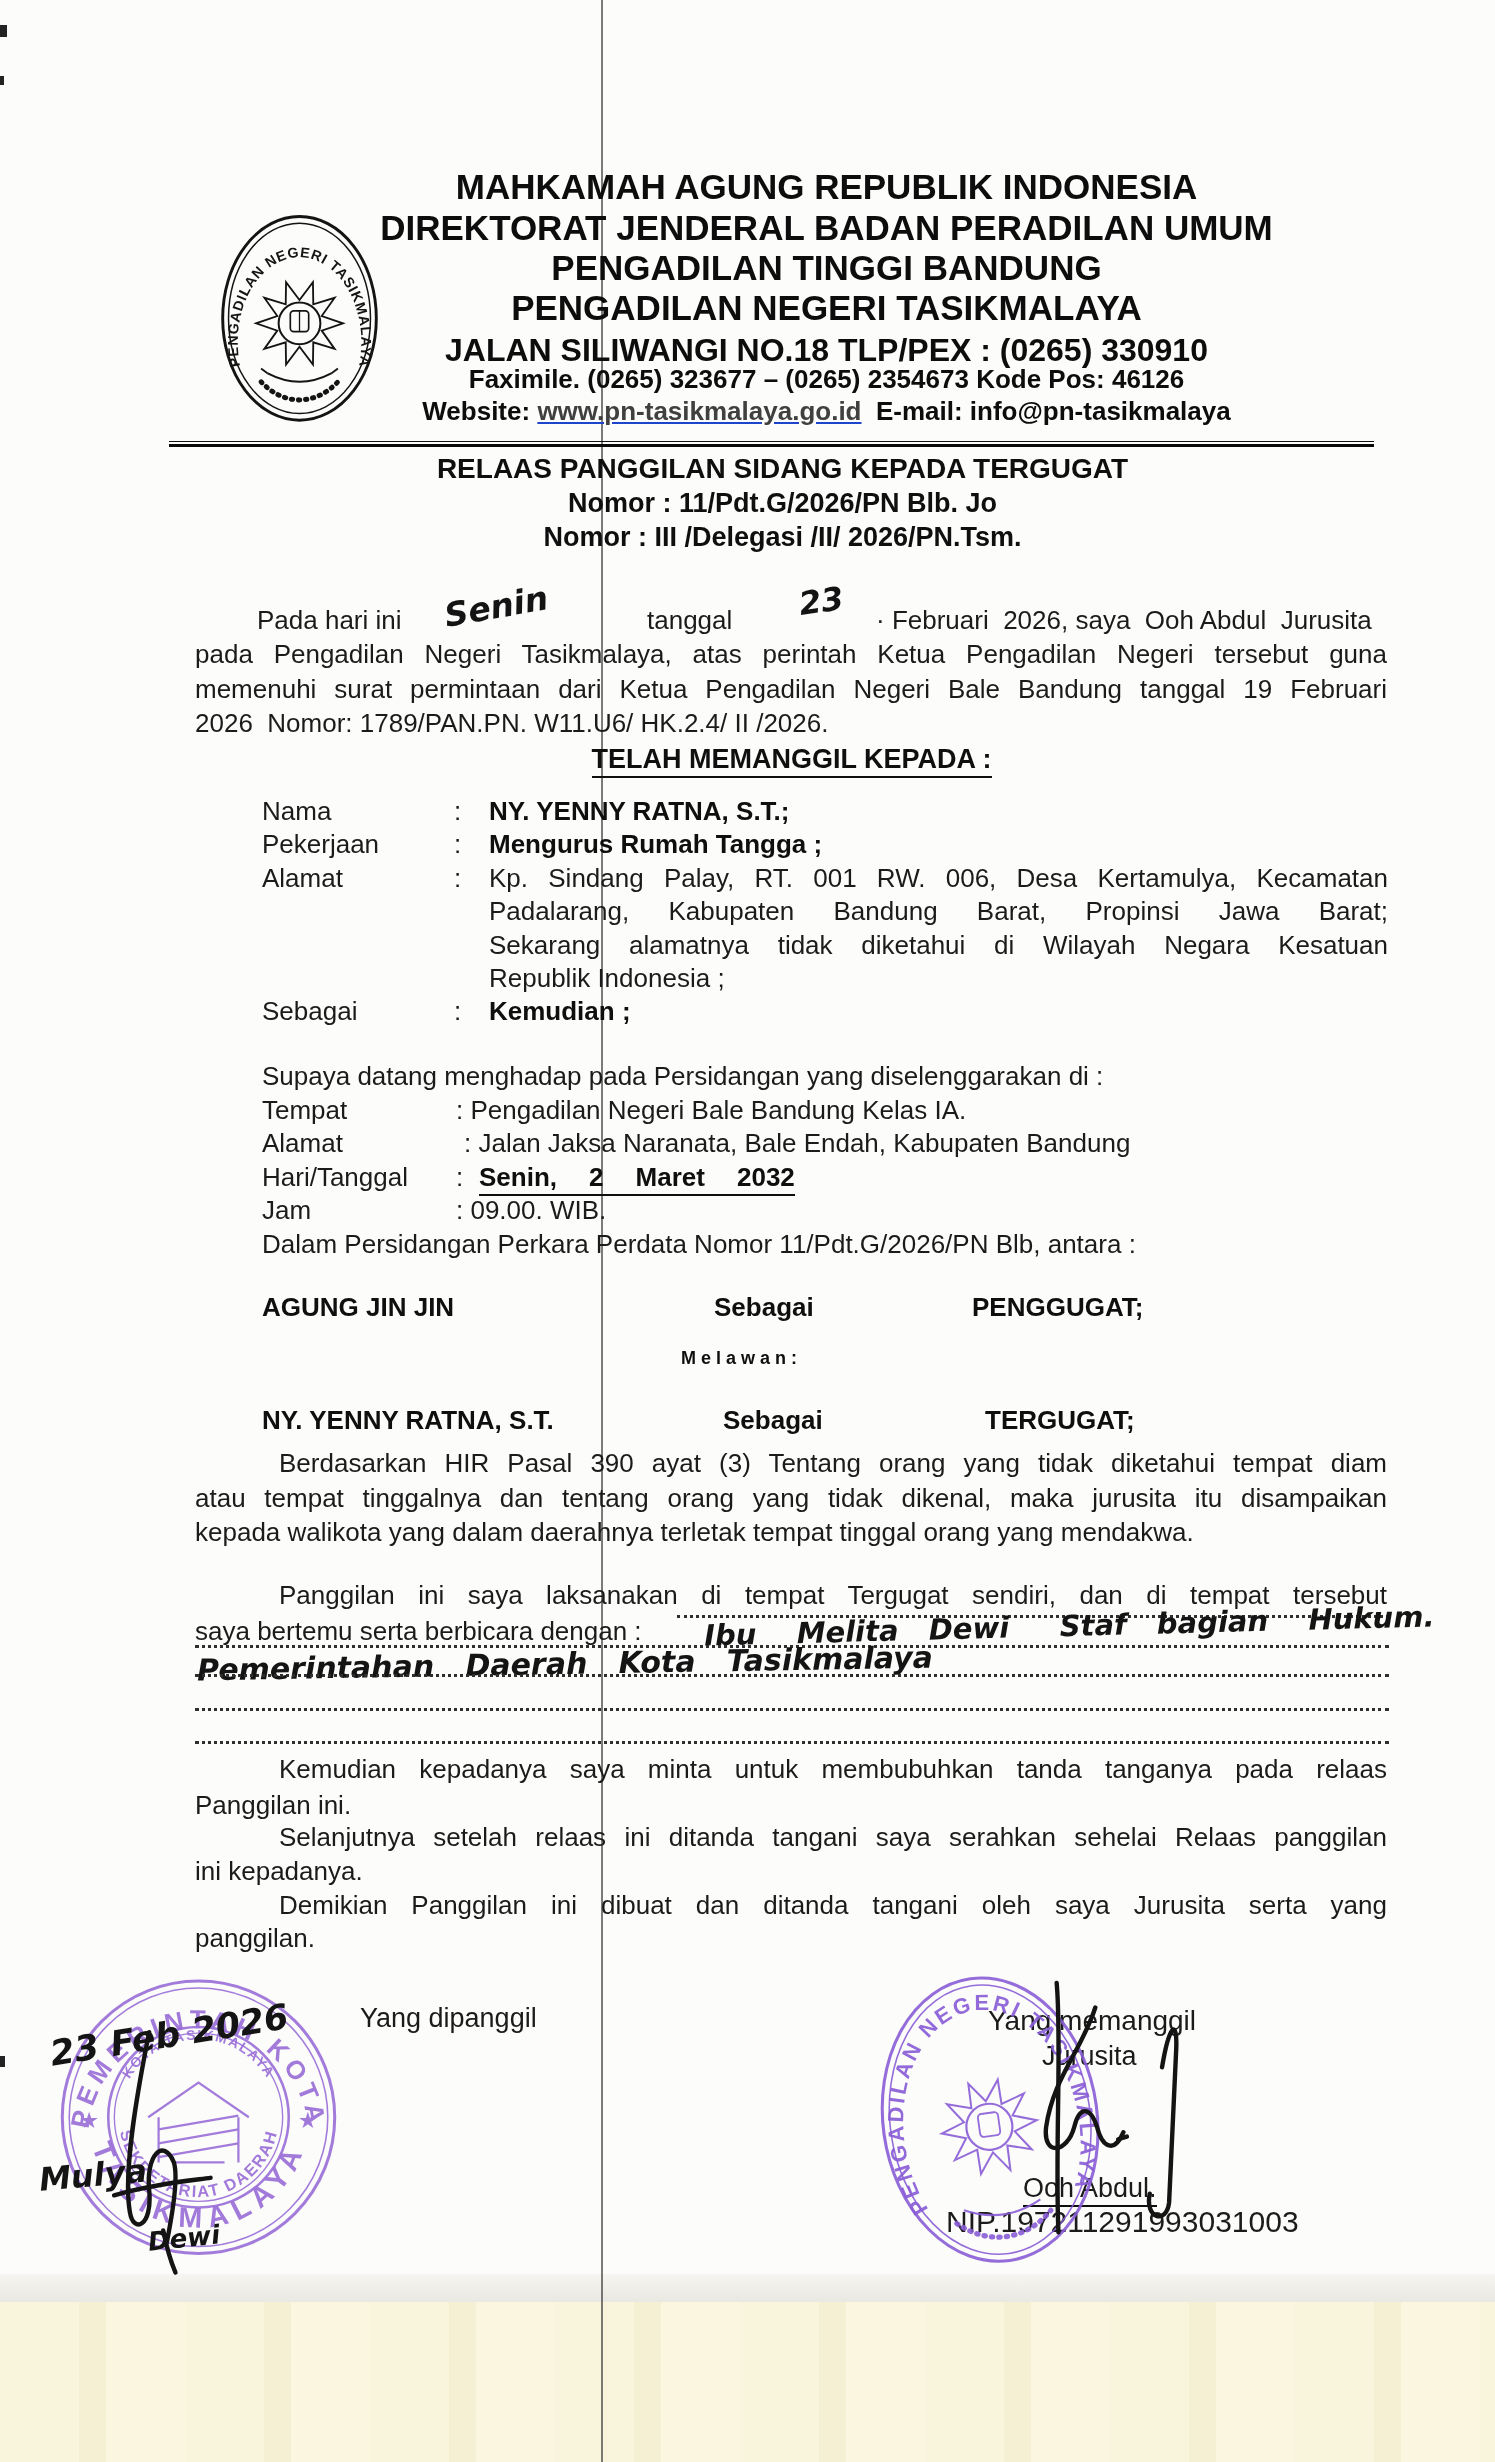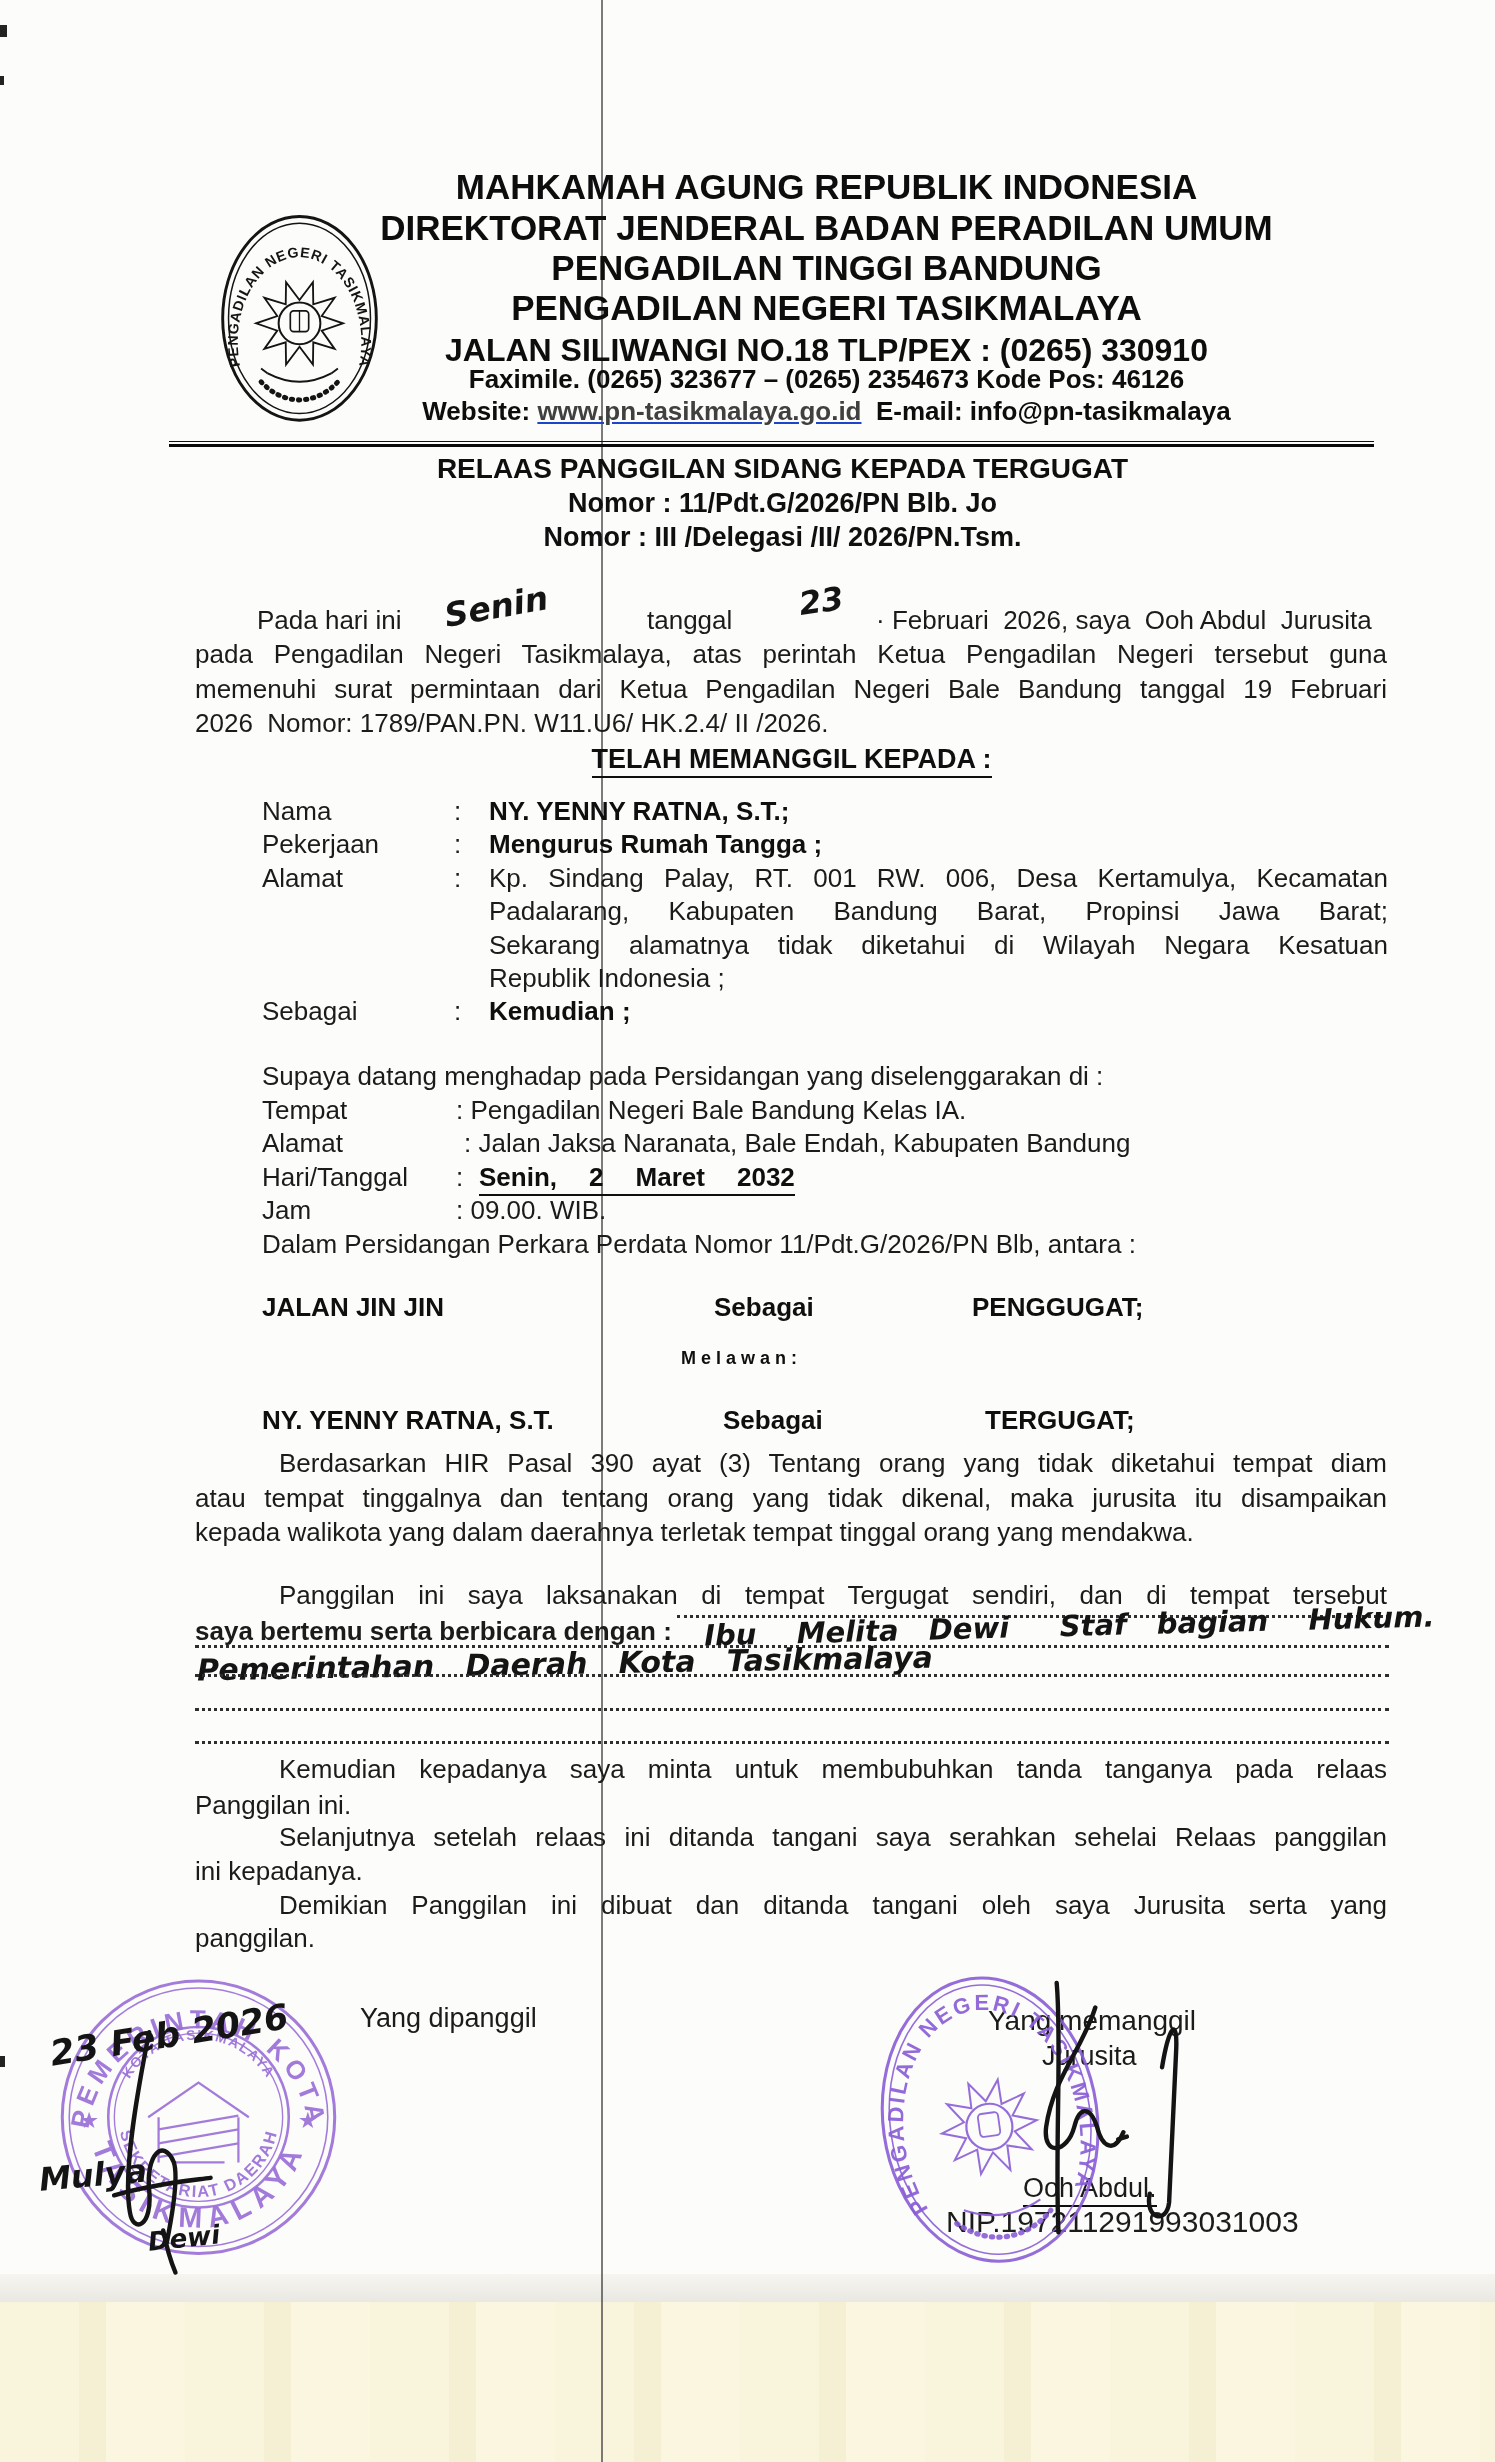--- a/index.html
+++ b/index.html
@@ -112,34 +112,34 @@
 <div class="ln" style="left:456px;top:1095px;">: Pengadilan Negeri Bale Bandung Kelas IA.</div>
 <div class="ln" style="left:262px;top:1128px;">Alamat</div>
 <div class="ln" style="left:464px;top:1128px;">: Jalan Jaksa Naranata, Bale Endah, Kabupaten Bandung</div>
 <div class="ln" style="left:262px;top:1162px;">Hari/Tanggal</div>
 <div class="ln" style="left:456px;top:1162px;">: </div>
 <div class="ln b" style="left:479px;top:1162px;word-spacing:8.8px;"><span class="u3">Senin,  2  Maret  2032</span></div>
 <div class="ln" style="left:262px;top:1195px;">Jam</div>
 <div class="ln" style="left:456px;top:1195px;">: 09.00. WIB.</div>
 <div class="ln" style="left:262px;top:1229px;">Dalam Persidangan Perkara Perdata Nomor 11/Pdt.G/2026/PN Blb, antara :</div>
 
-<div class="ln b" style="left:262px;top:1292px;">JALAN JIN JIN</div>
+<div class="ln b" style="left:262px;top:1292px;">AGUNG JIN JIN</div>
 <div class="ln b" style="left:714px;top:1292px;">Sebagai</div>
 <div class="ln b" style="left:972px;top:1292px;">PENGGUGAT;</div>
 <div class="ln b" style="left:681px;top:1348px;font-size:18px;">M e l a w a n :</div>
 <div class="ln b" style="left:262px;top:1405px;">NY. YENNY RATNA, S.T.</div>
 <div class="ln b" style="left:723px;top:1405px;">Sebagai</div>
 <div class="ln b" style="left:985px;top:1405px;">TERGUGAT;</div>
 
 <div class="ln jl" style="left:195px;top:1448px;width:1192px;text-indent:84px;">Berdasarkan HIR Pasal 390 ayat (3) Tentang orang yang tidak diketahui tempat diam</div>
 <div class="ln jl" style="left:195px;top:1483px;width:1192px;">atau tempat tinggalnya dan tentang orang yang tidak dikenal, maka jurusita itu disampaikan</div>
 <div class="ln" style="left:195px;top:1517px;">kepada walikota yang dalam daerahnya terletak tempat tinggal orang yang mendakwa.</div>
 
 <div class="ln jl" style="left:195px;top:1580px;width:1192px;text-indent:84px;">Panggilan  ini saya laksanakan di tempat  Tergugat  sendiri,  dan di tempat tersebut</div>
-<div class="ln" style="left:195px;top:1616px;font-weight:bold;">saya bertemu serta berbicara dengan : </div>
+<div class="ln" style="left:195px;top:1616px;">saya bertemu serta berbicara dengan : </div>
 <div class="dots" style="left:677px;top:1615px;width:712px;"></div>
 <div class="ln hand" style="left:704px;top:1609px;font-size:29px;transform:rotate(-1.5deg);">Ibu    Melita   Dewi     Staf   bagian    Hukum.</div>
 <div class="dots" style="left:195px;top:1645px;width:1194px;"></div>
 <div class="ln hand" style="left:197px;top:1646px;font-size:30px;transform:rotate(-1deg);">Pemerintahan   Daerah   Kota   Tasikmalaya</div>
 <div class="dots" style="left:195px;top:1674px;width:1194px;"></div>
 <div class="dots" style="left:195px;top:1708px;width:1194px;"></div>
 <div class="dots" style="left:195px;top:1741px;width:1194px;"></div>
 
 <div class="ln jl" style="left:195px;top:1754px;width:1192px;text-indent:84px;">Kemudian kepadanya saya minta untuk membubuhkan tanda tanganya pada relaas</div>
 <div class="ln" style="left:195px;top:1790px;">Panggilan ini.</div>

